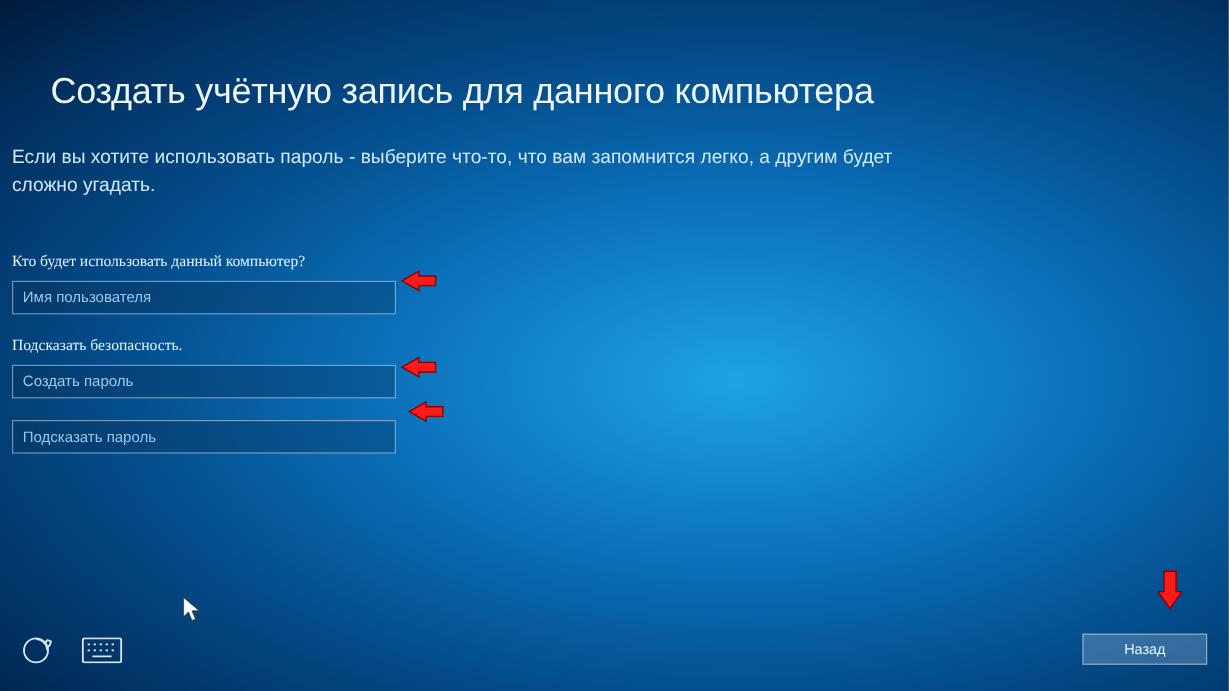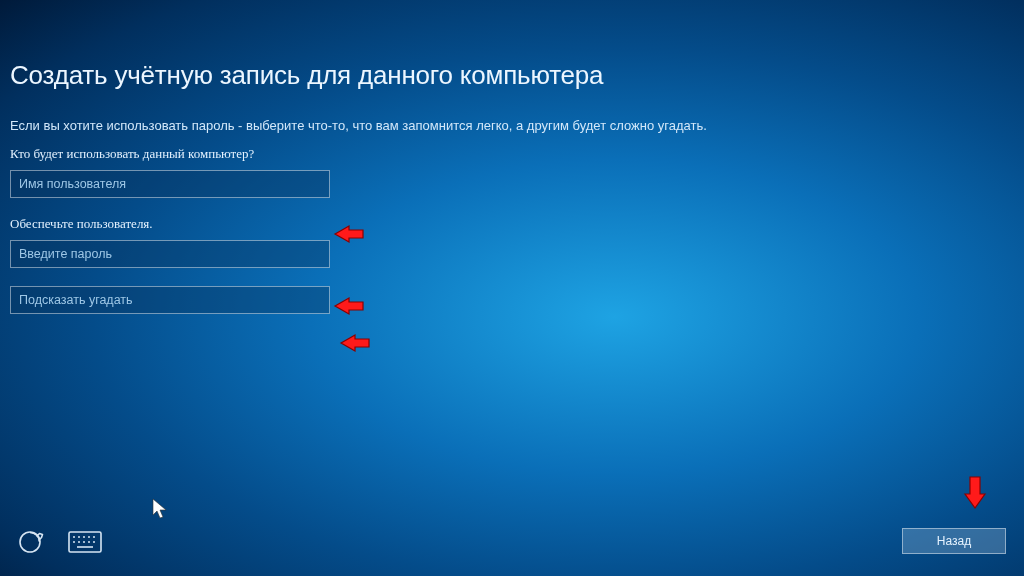--- a/index.html
+++ b/index.html
@@ -16,30 +16,31 @@
       overflow: hidden;
       position: relative;
     }
     .screen {
       position: absolute;
       inset: 0;
       padding: 60px 0 0 10px;
     }
     h1 {
       font-weight: 300;
-      font-size: 26px;
+      font-size: 30px;
       letter-spacing: -0.2px;
       color: #ecf6ff;
       margin-bottom: 26px;
+      margin-left: 32px;
     }
     .subtitle {
-      font-size: 13px;
+      font-size: 16px;
       color: #d3e8fa;
       line-height: 1.45;
-      margin-bottom: 10px;
+      margin-bottom: 44px;
       max-width: 740px;
     }
     .section-label {
       font-size: 13px;
       color: #e4f2ff;
       margin: 10px 0 8px 0;
       font-family: Liberation Serif, serif;
     }
     .input-box {
       width: 320px;
@@ -111,26 +112,26 @@
 
 <div class="screen">
   <h1>Создать учётную запись для данного компьютера</h1>
   <div class="subtitle">Если вы хотите использовать пароль - выберите что-то, что вам запомнится легко, а другим будет сложно угадать.</div>
 
   <div class="section-label">Кто будет использовать данный компьютер?</div>
   <div class="input-box">
     <span>Имя пользователя</span>
   </div>
 
-  <div class="section-label">Обеспечьте пользователя.</div>
+  <div class="section-label">Подсказать безопасность.</div>
   <div class="input-box">
-    <span>Введите пароль</span>
+    <span>Создать пароль</span>
   </div>
   <div class="input-box">
-    <span>Подсказать угадать</span>
+    <span>Подсказать пароль</span>
   </div>
 </div>
 
 <div class="button-bar">
   <div class="btn">Назад</div>
 </div>
 
 <div class="sys-icons">
   <span class="icon-ease" title="Ease of access">
     <svg width="28" height="28" viewBox="0 0 28 28" fill="none" stroke="#e8f4ff" stroke-width="1.6">

